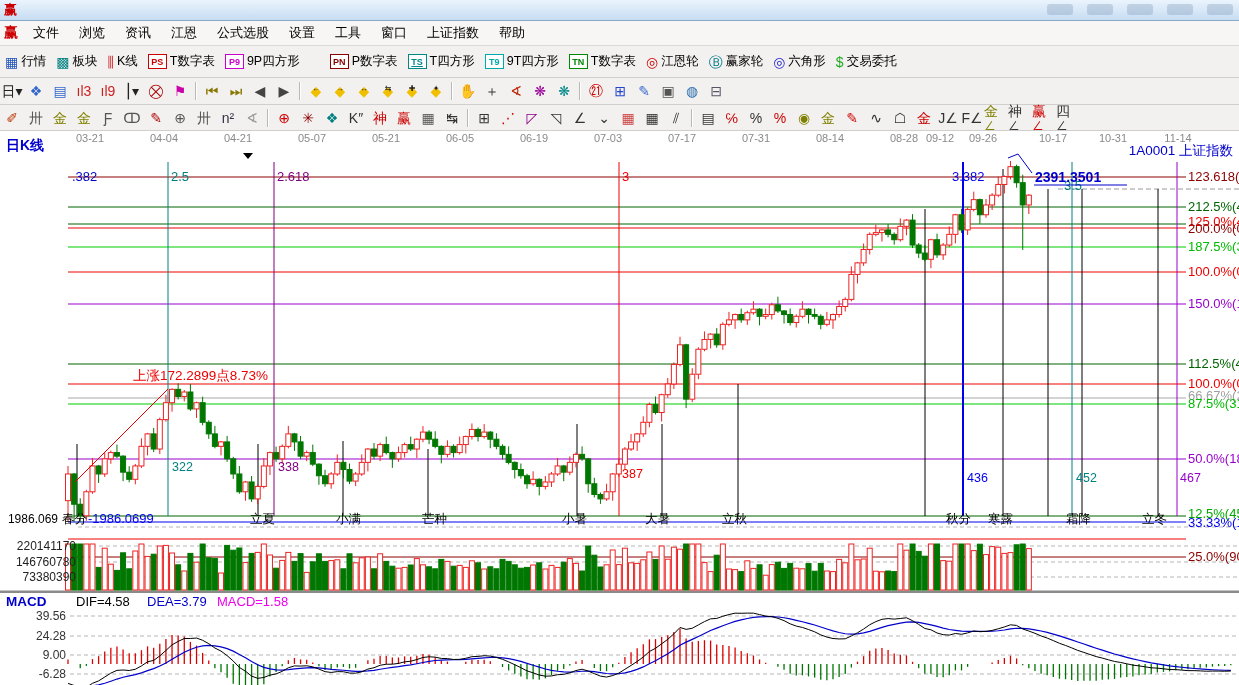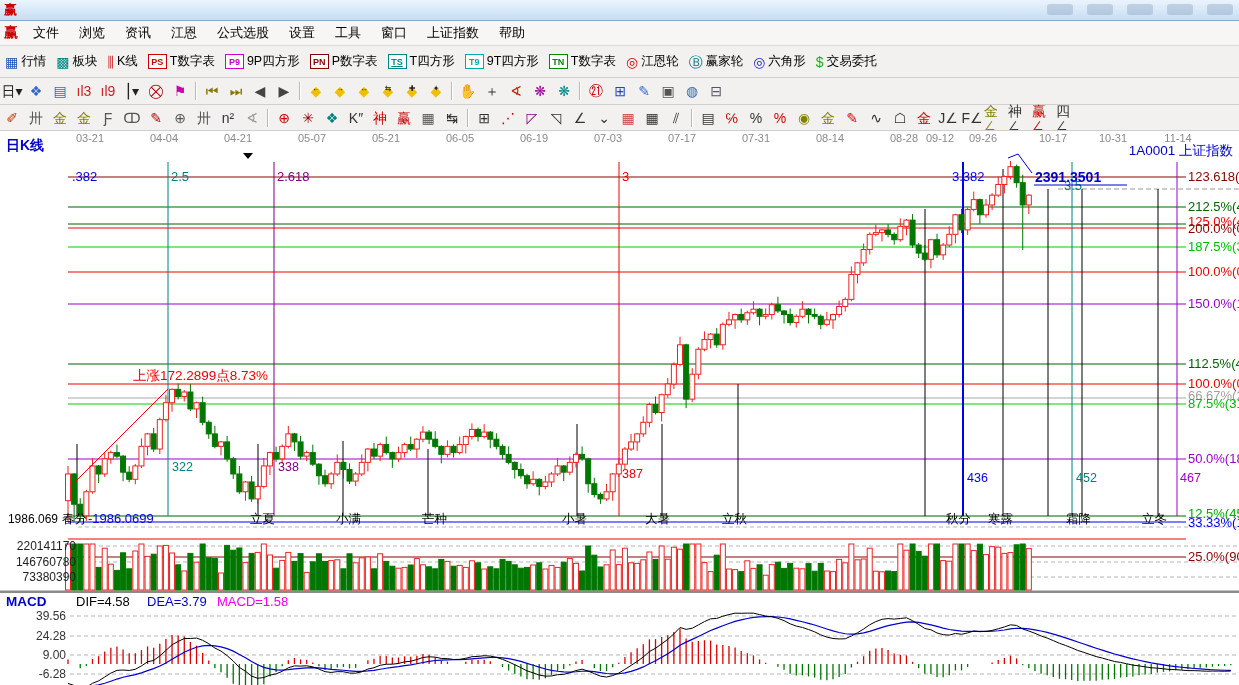--- a/index.html
+++ b/index.html
@@ -73,21 +73,21 @@
     </span>
     <span class="tbtn">
       <span class="badge" style="border-color: rgb(204, 0, 0); color: rgb(204, 0, 0);">PS</span>
       <span>T数字表</span>
     </span>
     <span class="tbtn">
       <span class="badge" style="border-color: rgb(204, 0, 204); color: rgb(204, 0, 204);">P9</span>
       <span>9P四方形</span>
     </span>
     <span class="tbtn">
-      <span class="badge" style="border-color: rgb(136, 0, 0); color: rgb(136, 0, 0);">PN</span>
+      <span class="badge" style="border-color: rgb(136, 0, 0); color: rgb(136, 0, 0); margin-left: 20px;">PN</span>
       <span>P数字表</span>
     </span>
     <span class="tbtn">
       <span class="badge" style="border-color: rgb(0, 136, 136); color: rgb(0, 136, 136); text-decoration: underline;">TS</span>
       <span>T四方形</span>
     </span>
     <span class="tbtn">
       <span class="badge" style="border-color: rgb(0, 170, 170); color: rgb(0, 170, 170);">T9</span>
       <span>9T四方形</span>
     </span>

